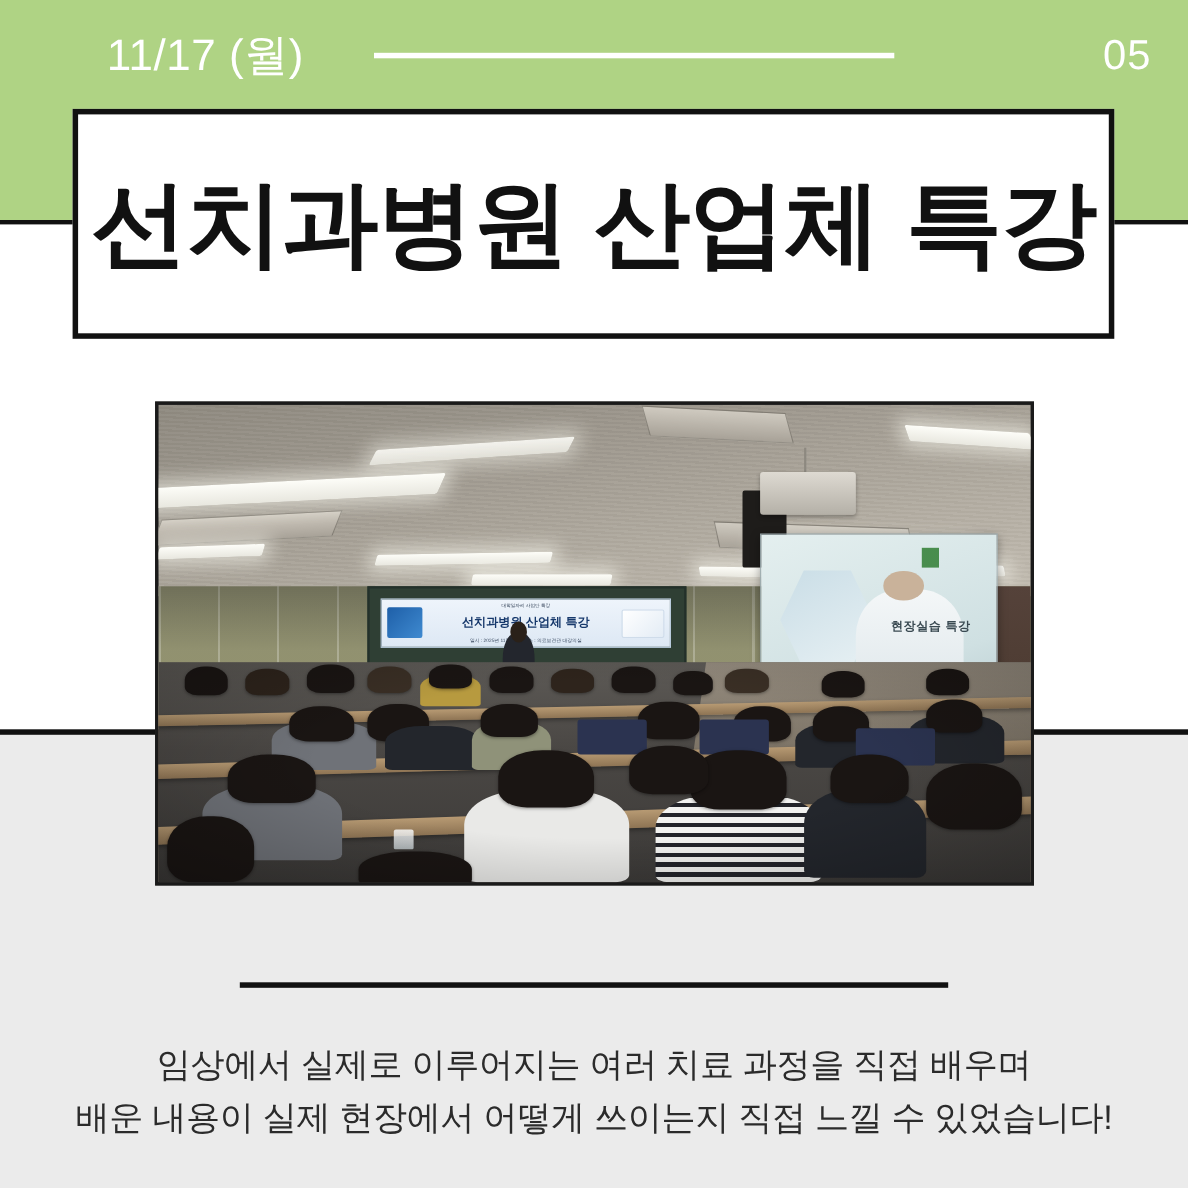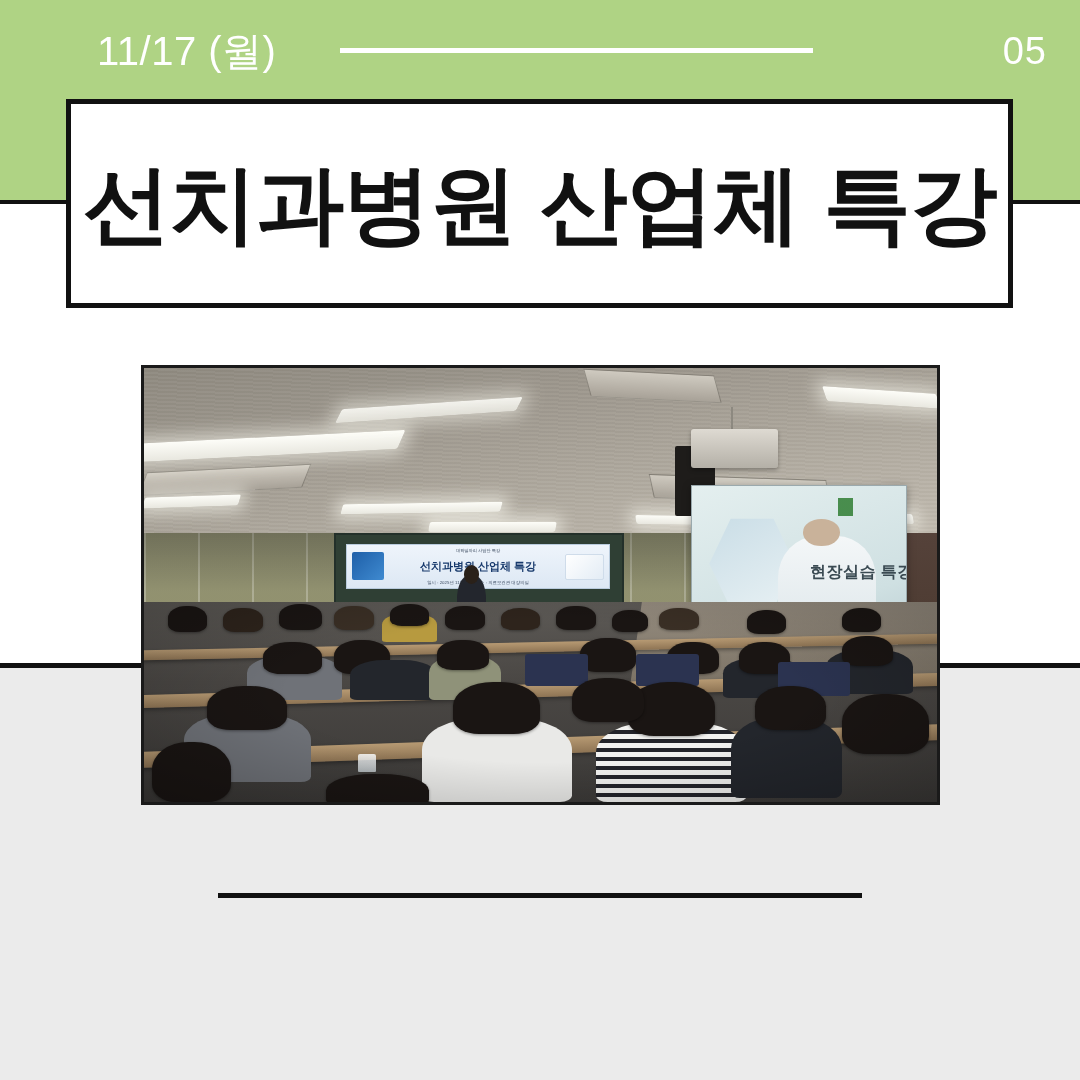--- a/index.html
+++ b/index.html
@@ -304,21 +304,21 @@
   .screen-head {
     position: absolute;
     left: 52%; top: 20%;
     width: 17%; height: 16%;
     background: #c9b29a;
     border-radius: 50%;
   }
   .screen-text {
     position: absolute;
     left: 55%; top: 46%;
-    font-size: 16px;
+    font-size: 11px;
     font-weight: 700;
     color: #3a4a52;
     white-space: nowrap;
     letter-spacing: 0.5px;
   }
   .screen-logo {
     position: absolute;
     right: 6%; top: 7%;
     width: 26%; height: 11%;
     background: linear-gradient(90deg, #2f7d32 0%, #2f7d32 28%, rgba(255,255,255,0) 28%);
@@ -572,15 +572,17 @@
         <div class="head" style="left:1%;  top:70%; width:10%; height:30%;"></div>
         <div class="bottle" style="left:27%; top:76%; width:2.2%; height:9%;"></div>
 
         <div class="vignette"></div>
       </div>
     </div>
   </div>
 
   <div class="caption-rule"></div>
   <div class="caption">
+    <span class="caption-line">임상에서 실제로 이루어지는 여러 치료 과정을 직접 배우며</span>
+    <span class="caption-line">배운 내용이 실제 현장에서 어떻게 쓰이는지 직접 느낄 수 있었습니다!</span>
   </div>
 
 </div>
 
 </body></html>

